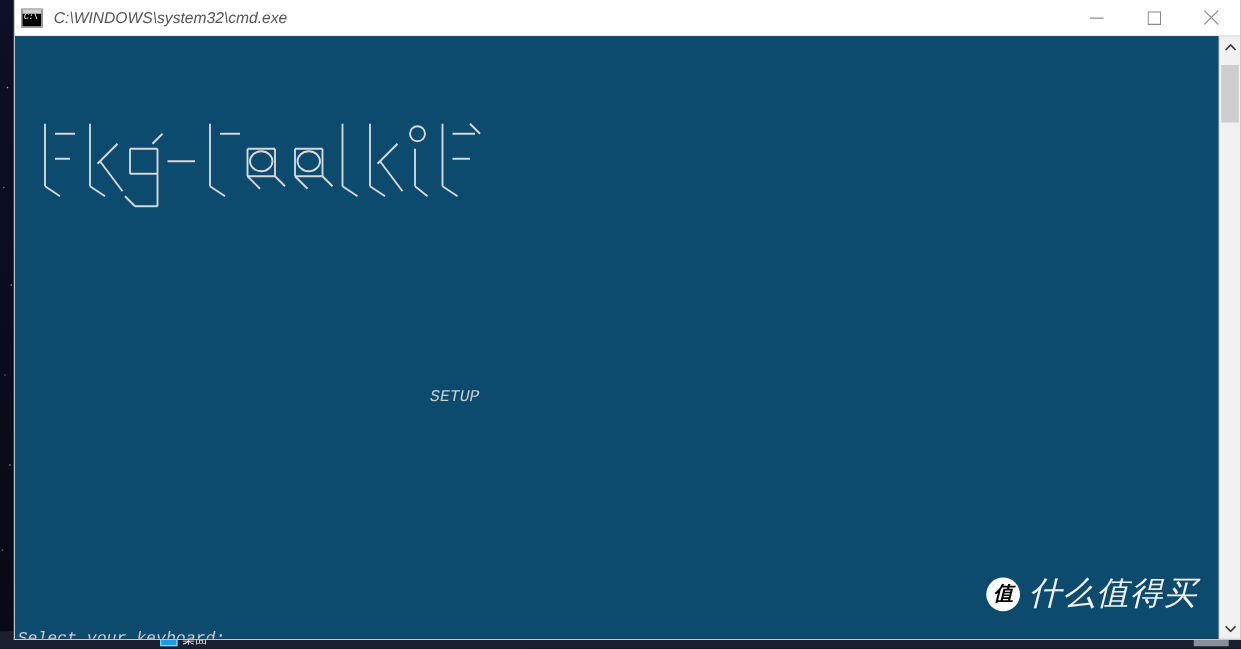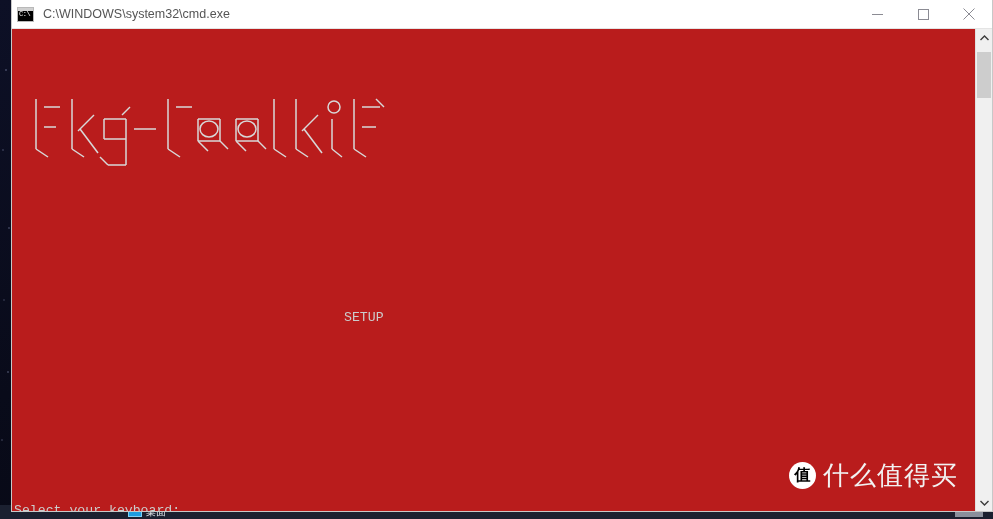--- a/index.html
+++ b/index.html
@@ -63,20 +63,21 @@
   
   #window {
     position: absolute;
     left: 11px; top: 0;
     width: 982px; height: 512px;
     background: #000;
     border: 1px solid #c8c8c8;
     border-top: none;
     display: flex;
     flex-direction: column;
+    font-style: italic;
   }
 
   
   #titlebar {
     height: 29px;
     background: #ffffff;
     border-bottom: 1px solid #e4e4e4;
     display: flex;
     align-items: center;
     flex: none;
@@ -130,21 +131,21 @@
 
   
   #console-area {
     flex: 1;
     display: flex;
     min-height: 0;
     position: relative;
   }
   #console {
     flex: 1;
-    background: #b91c1c;
+    background: #0c4a6e;
     color: #cccccc;
     font-family: "Liberation Mono", "DejaVu Sans Mono", monospace;
     font-size: 13.2px;
     line-height: 16.1px;
     padding: 2px 0 16px 0;
     overflow: hidden;
     position: relative;
     white-space: pre;
   }
   #console pre {

